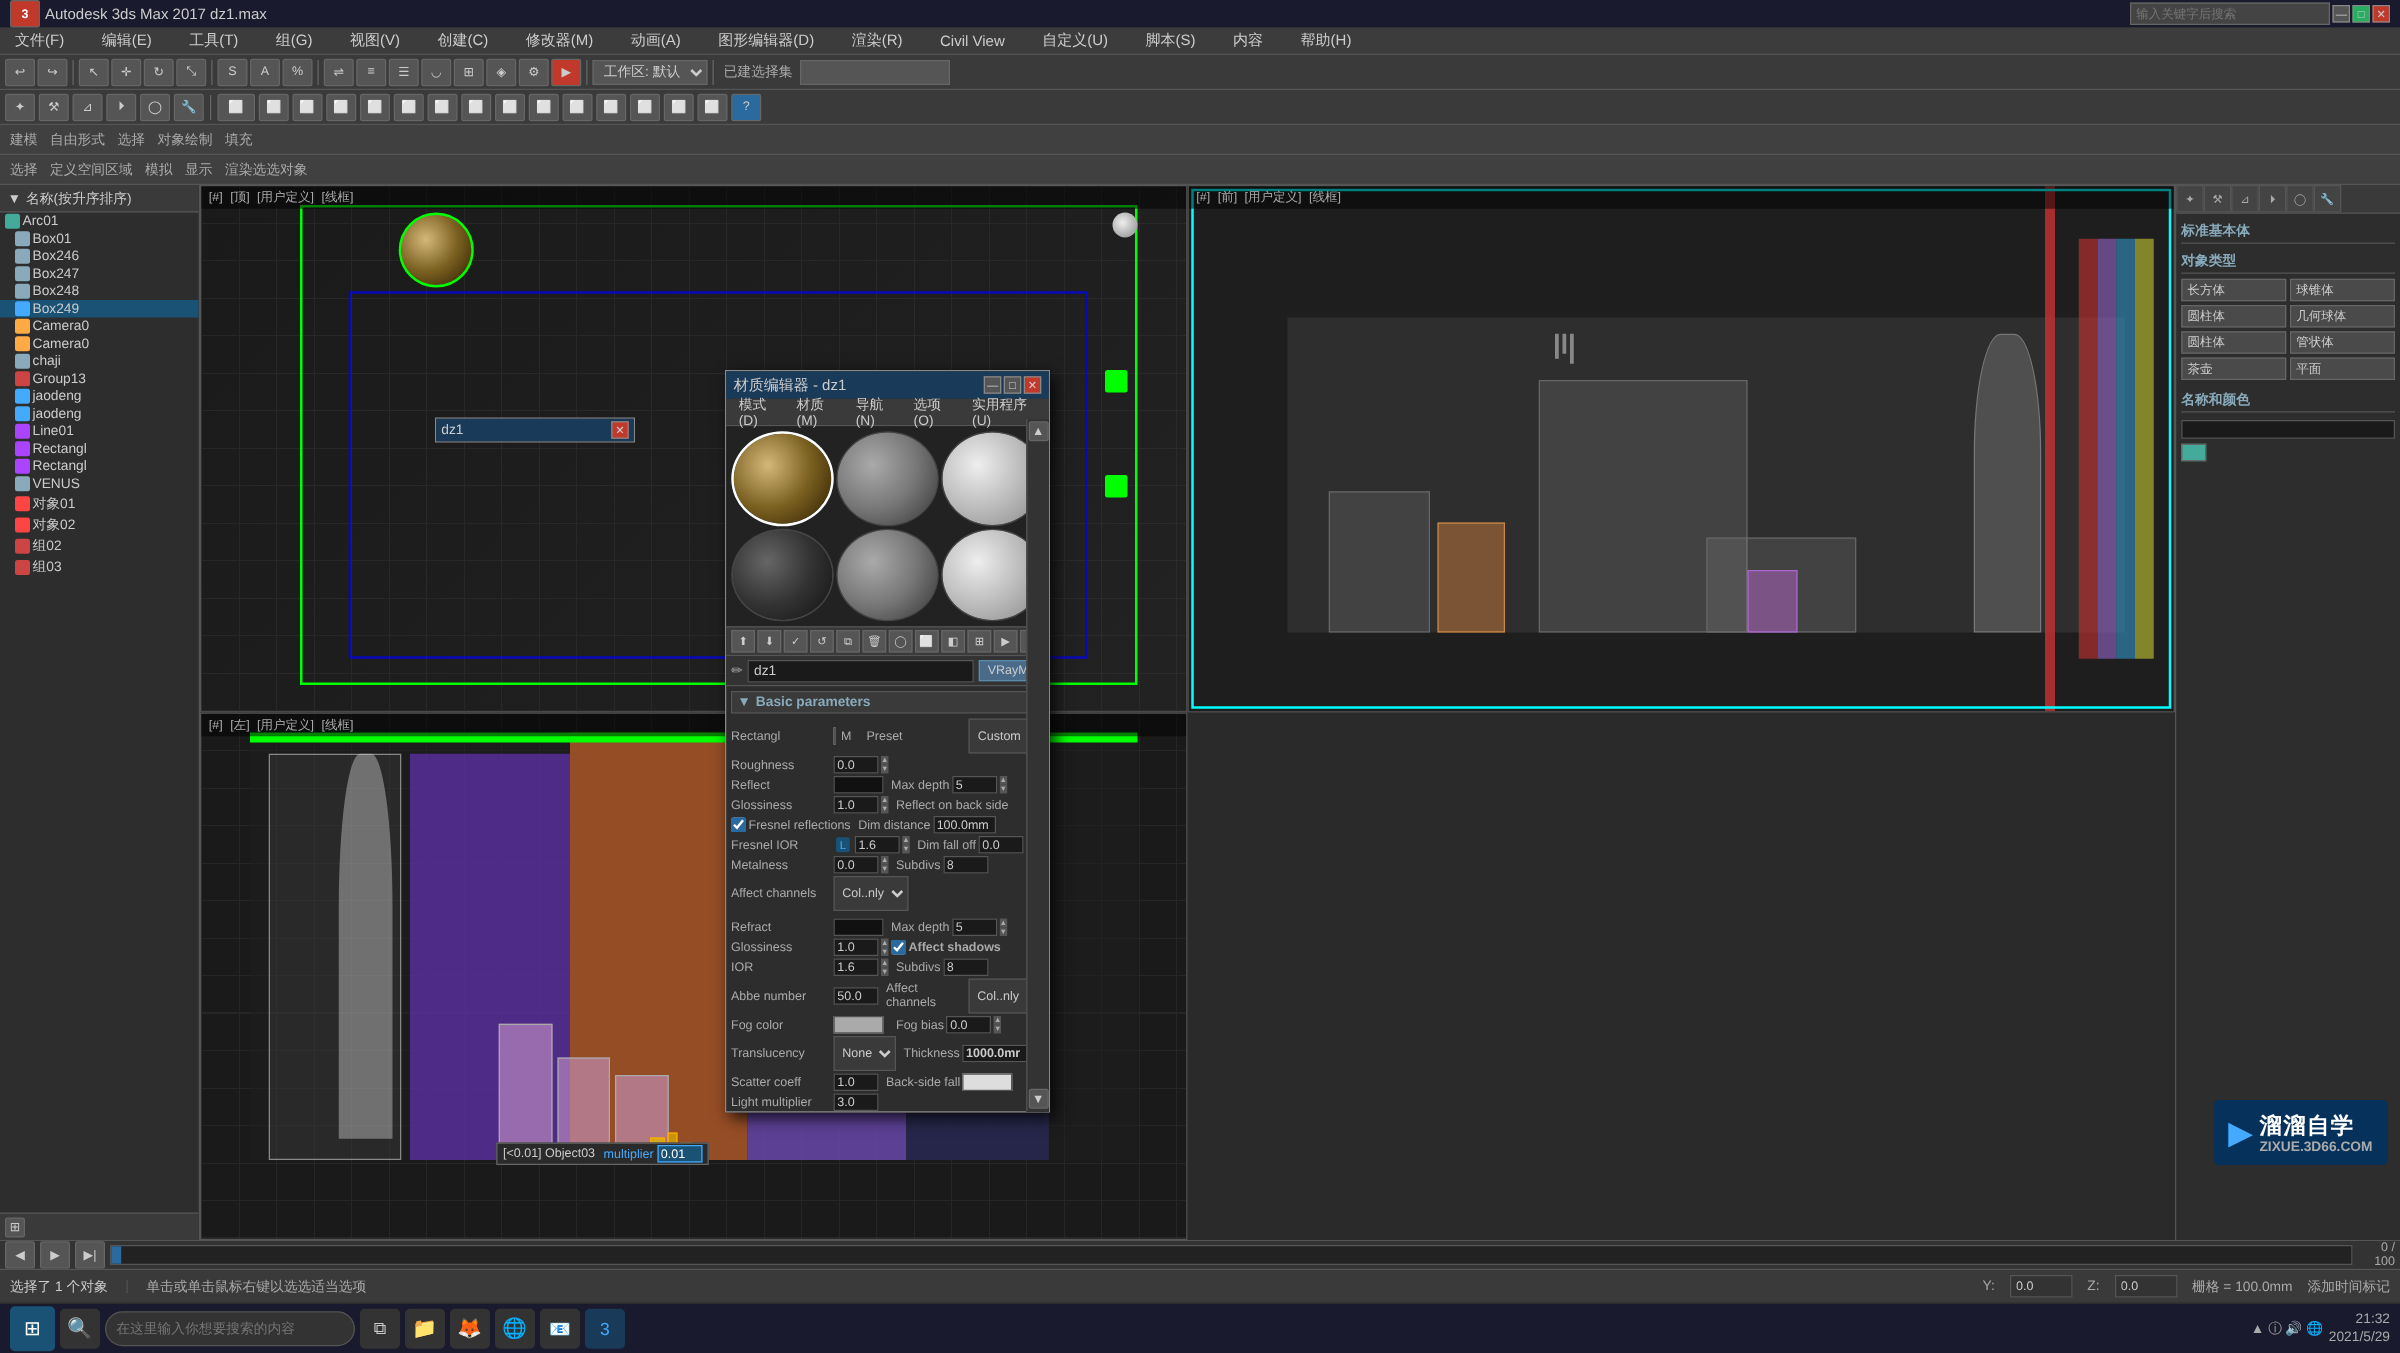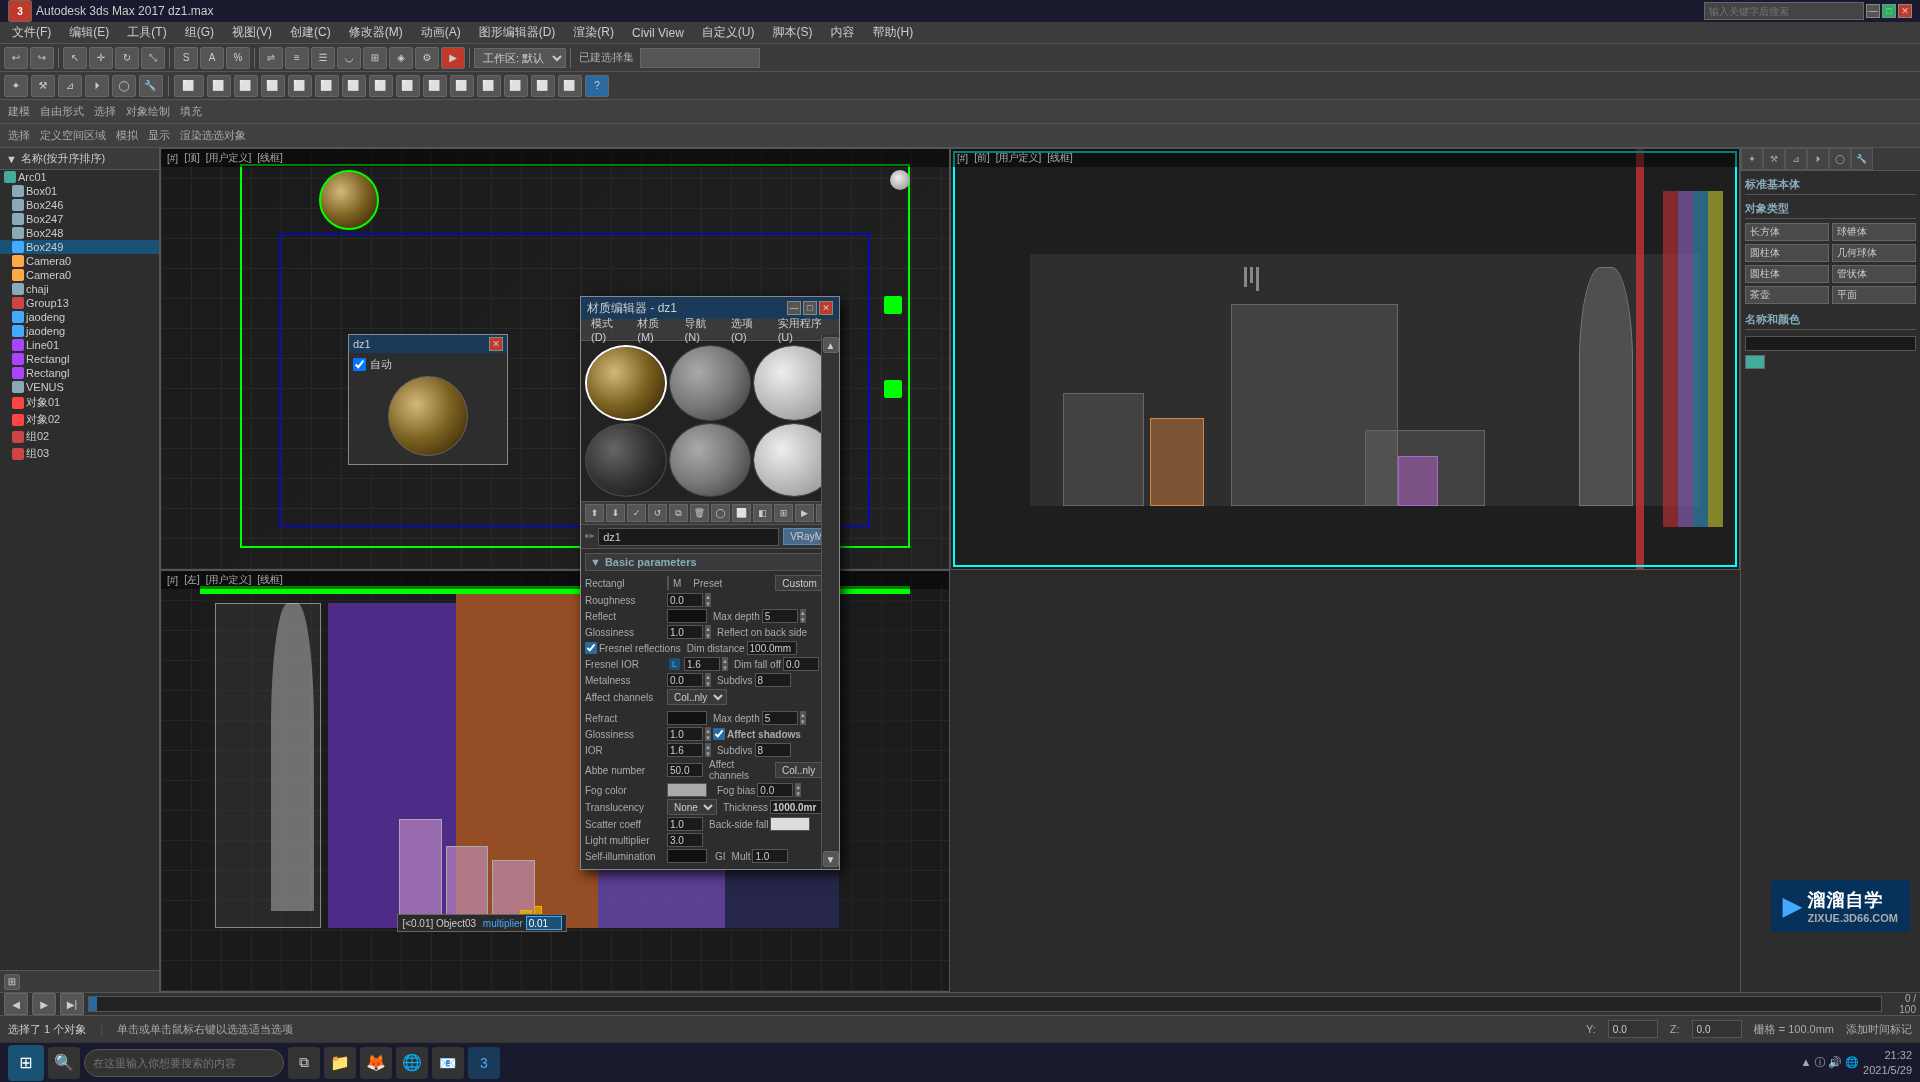--- a/index.html
+++ b/index.html
@@ -7,21 +7,21 @@
 
     
     #title-bar { height: 22px; background: #1a1a2e; display: flex; align-items: center; justify-content: space-between; padding: 0 8px; }
     #title-bar .left { display: flex; align-items: center; gap: 4px; }
     #title-bar .right { display: flex; align-items: center; gap: 4px; }
     .title-btn { width: 14px; height: 14px; background: #555; border: 1px solid #888; cursor: pointer; display: flex; align-items: center; justify-content: center; font-size: 9px; color: #ccc; }
     .title-btn.close { background: #c0392b; }
     .title-btn.max { background: #27ae60; }
 
     
-    #menu-bar { height: 22px; background: #3c3c3c; display: flex; align-items: center; padding: 0 4px; gap: 2px; border-bottom: 1px solid #555; }
+    #menu-bar { height: 22px; background: #3c3c3c; display: flex; align-items: center; padding: 0 4px; gap: 14px; border-bottom: 1px solid #555; }
     .menu-item { padding: 2px 8px; cursor: pointer; color: #ccc; font-size: 12px; }
 
     
     .toolbar-row { height: 28px; background: #3a3a3a; display: flex; align-items: center; padding: 2px 4px; gap: 2px; border-bottom: 1px solid #555; }
     .tb-btn { width: 24px; height: 22px; background: #555; border: 1px solid #666; cursor: pointer; display: flex; align-items: center; justify-content: center; font-size: 10px; color: #ccc; border-radius: 2px; }
     .tb-sep { width: 1px; height: 20px; background: #666; margin: 0 2px; }
     .tb-label { color: #aaa; font-size: 11px; padding: 0 4px; }
     .tb-dropdown { height: 20px; background: #555; border: 1px solid #666; color: #ccc; font-size: 11px; padding: 0 4px; cursor: pointer; }
 
     
@@ -81,21 +81,21 @@
     #mat-params { padding: 4px; font-size: 10px; overflow-y: auto; }
     .param-section-header { background: #3a3a3a; padding: 2px 4px; color: #8ab; font-size: 11px; font-weight: bold; cursor: pointer; display: flex; align-items: center; gap: 4px; margin-bottom: 4px; border: 1px solid #555; }
     .param-row { display: flex; align-items: center; margin-bottom: 2px; gap: 2px; }
     .param-label { color: #aaa; font-size: 10px; min-width: 80px; }
     .param-color { width: 40px; height: 14px; background: #111; border: 1px solid #555; cursor: pointer; }
     .param-color.white { background: #ddd; }
     .param-color.light-gray { background: #aaa; }
     .param-value { width: 36px; height: 14px; background: #1a1a1a; border: 1px solid #555; color: #ccc; font-size: 10px; padding: 0 2px; }
     .param-spin-up, .param-spin-dn { height: 7px; background: #555; border: none; cursor: pointer; display: flex; align-items: center; justify-content: center; font-size: 6px; color: #aaa; }
     .param-check { width: 12px; height: 12px; accent-color: #2a6a9e; }
-    .preset-dropdown { height: 16px; background: #3a3a3a; border: 1px solid #555; color: #ccc; font-size: 10px; padding: 0 2px; }
+    .preset-dropdown { height: 28px; background: #3a3a3a; border: 1px solid #555; color: #ccc; font-size: 10px; padding: 0 2px; }
 
     
     #dz1-dialog { position: absolute; left: 348px; top: 186px; width: 160px; background: #2d2d2d; border: 1px solid #888; z-index: 90; }
     #dz1-title { height: 18px; background: #1a3a5a; display: flex; align-items: center; justify-content: space-between; padding: 0 4px; color: #ccc; font-size: 11px; }
     #dz1-content { padding: 4px; }
     .dz1-checkbox { display: flex; align-items: center; gap: 4px; font-size: 11px; color: #ccc; margin-bottom: 4px; }
 
     
     #watermark { position: absolute; bottom: 60px; right: 10px; background: rgba(0,50,100,0.85); color: white; padding: 8px 12px; font-size: 14px; font-weight: bold; border-radius: 4px; z-index: 200; }
     #watermark .wm-logo { color: #4af; font-size: 20px; }
@@ -690,28 +690,20 @@
     </div>
   </div>
 
   <div id="dz1-dialog">
     <div id="dz1-title">
       <span>dz1</span>
       <div style="display:flex;gap:2px;">
         <div class="title-btn close">✕</div>
       </div>
     </div>
-    <div id="dz1-content">
-      <div class="dz1-checkbox">
-        <input type="checkbox" checked="" style="">
-        <span>自动</span>
-      </div>
-
-      <div style="width:80px;height:80px;border-radius:50%;background:radial-gradient(circle at 35% 35%,#d4b87a,#7a6020,#2a1a00);margin:4px auto;border:1px solid #666;"></div>
-    </div>
   </div>
 
   <div id="watermark">
     <div style="display:flex;align-items:center;gap:6px;">
       <span class="wm-logo" style="font-size:24px;color:#4af;">▶</span>
       <div>
         <div style="font-size:18px;font-weight:bold;color:#fff;letter-spacing:1px;">溜溜自学</div>
         <div style="font-size:11px;color:#aaa;">ZIXUE.3D66.COM</div>
       </div>
     </div>

